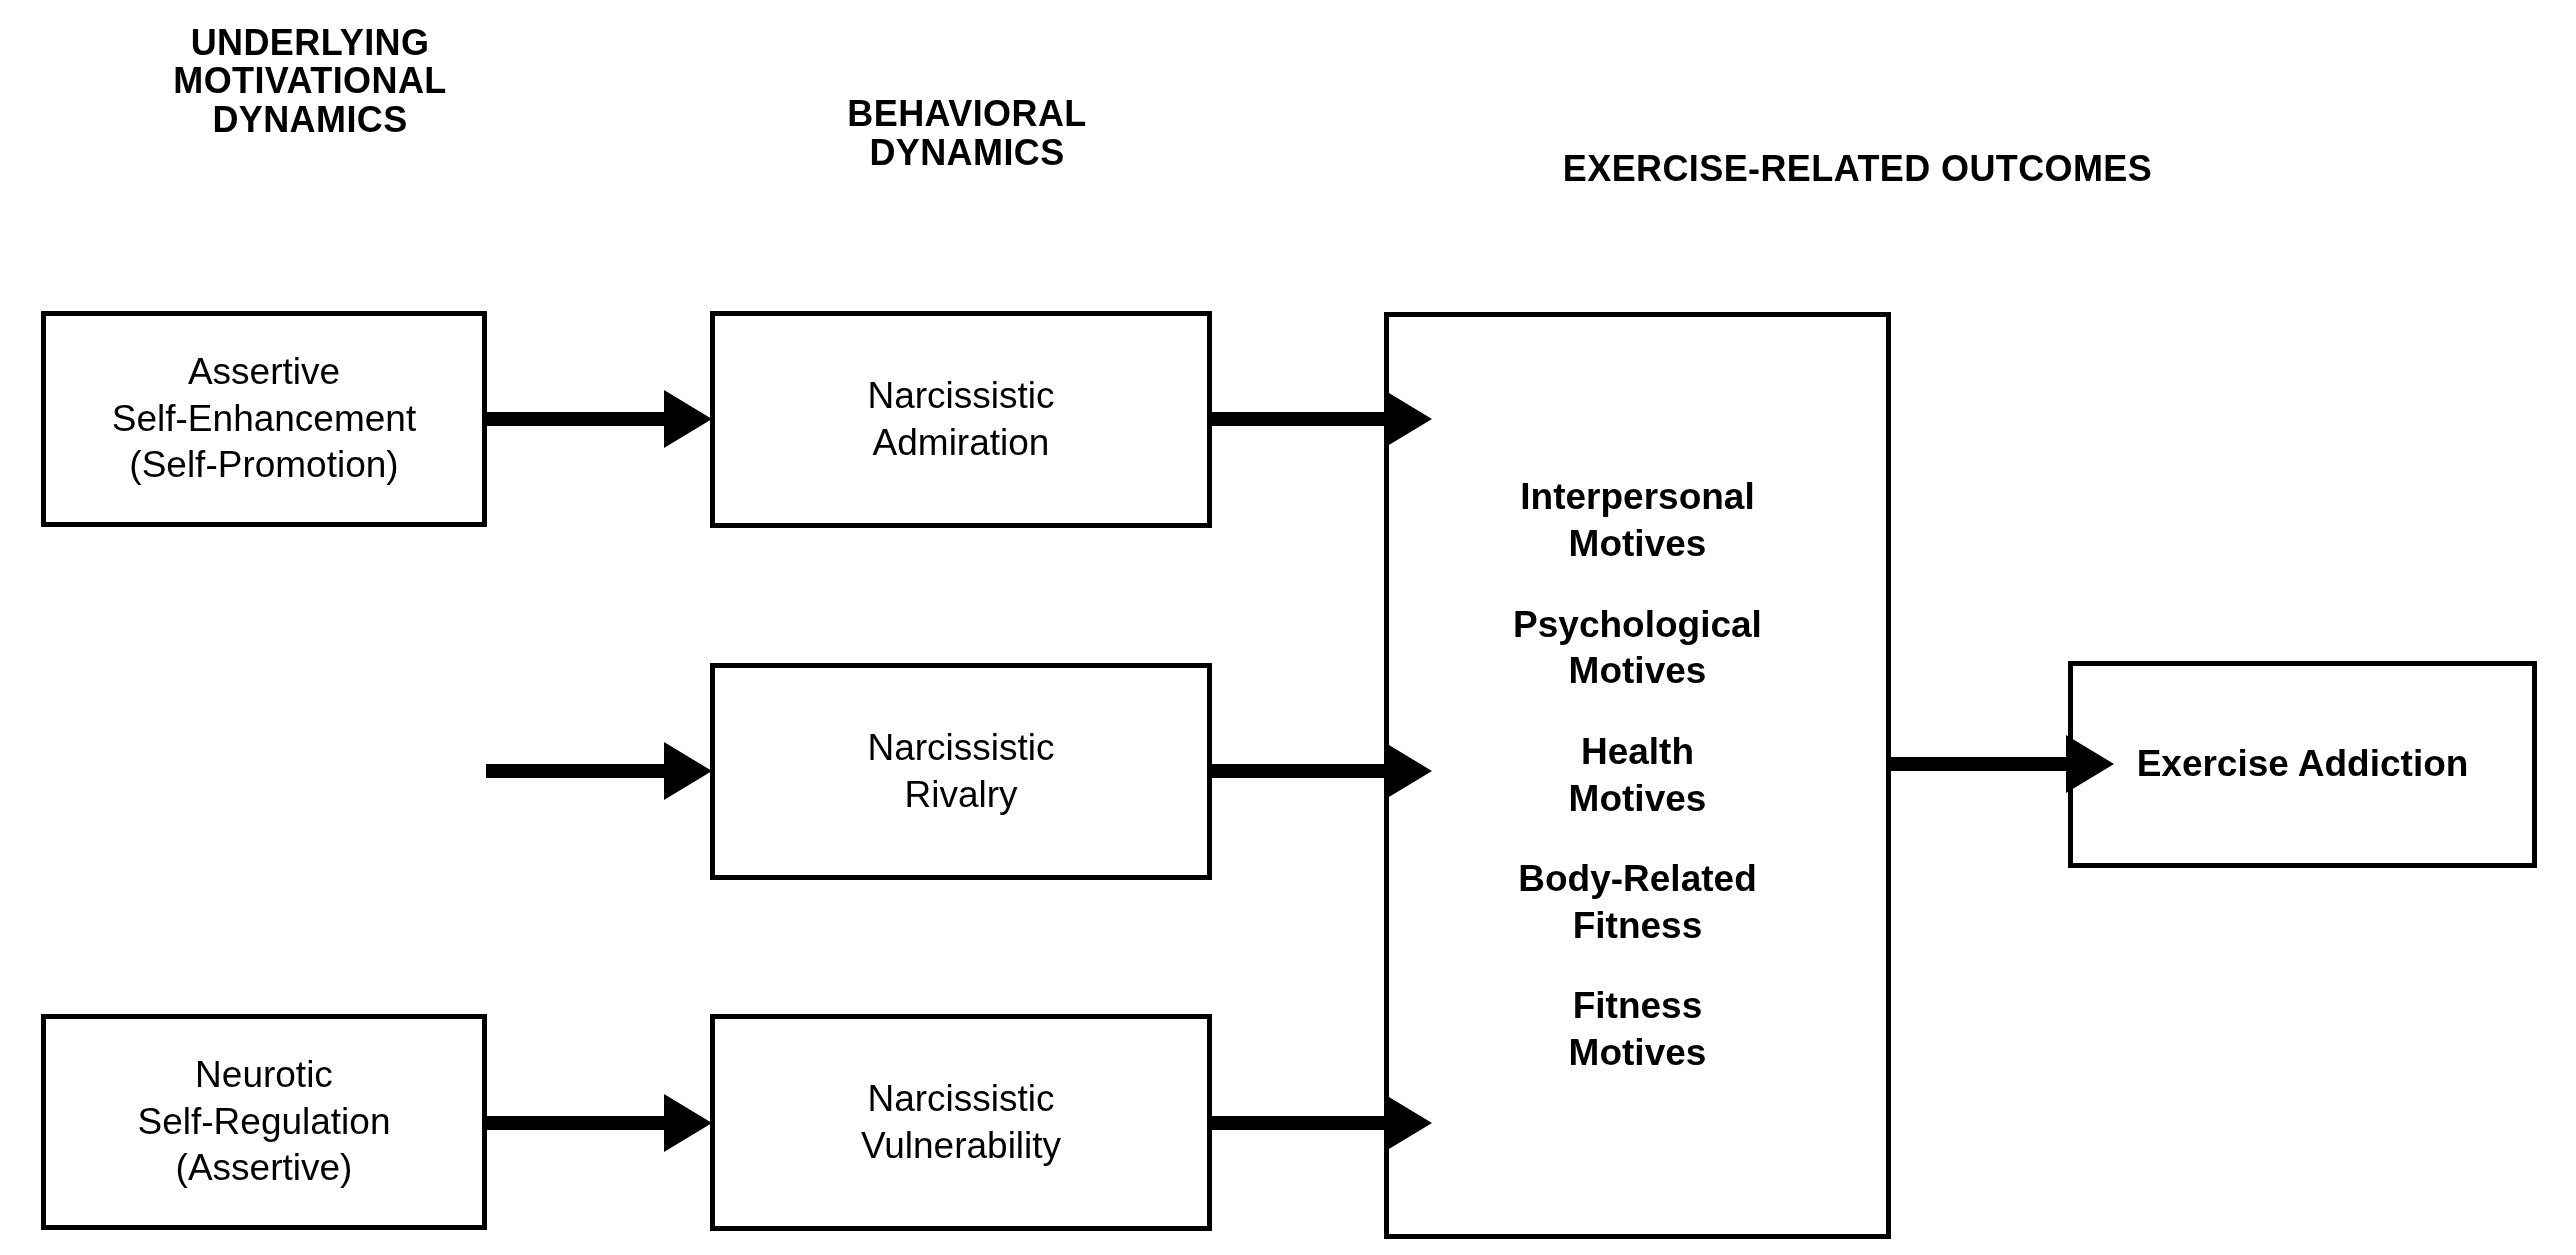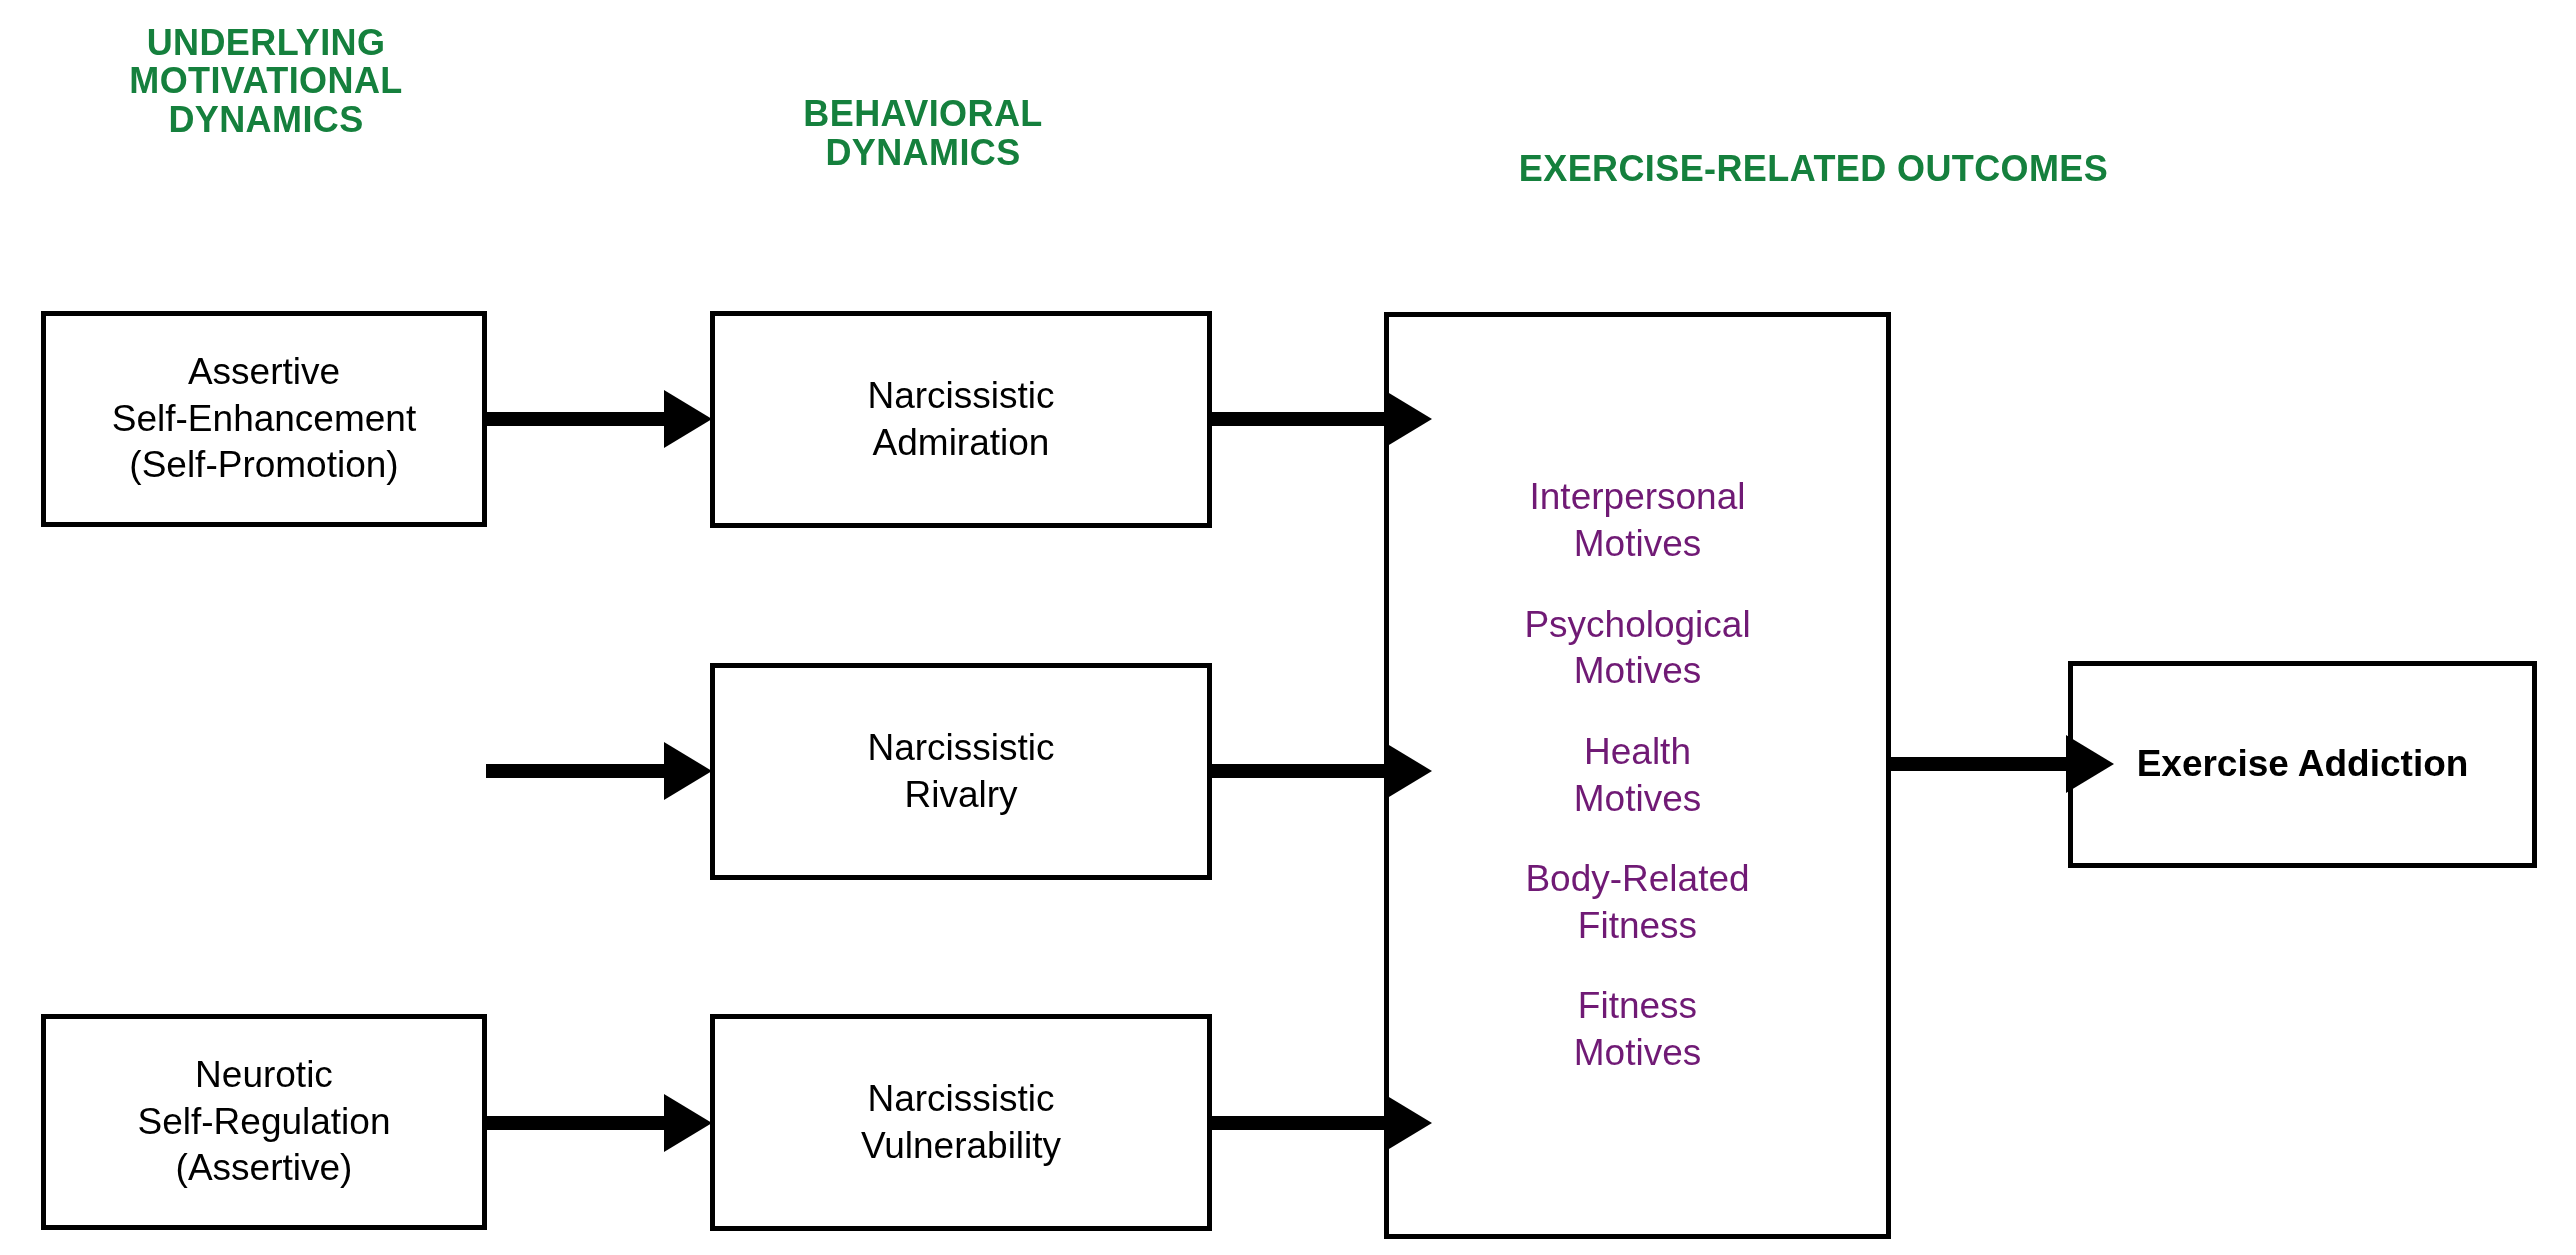--- a/index.html
+++ b/index.html
@@ -21,21 +21,22 @@
 
   
   .col-header {
     position: absolute;
     font-weight: bold;
     font-size: 36px;
     line-height: 1.08;
     letter-spacing: 0.4px;
     text-align: center;
     white-space: pre-line;
-    color: #15803d;
+    color: #000000;
+    padding-left: 44px;
   }
   #hdr-motivational { left: 0px;    top: 23.5px;  width: 532px; }
   #hdr-behavioral   { left: 579px;  top: 95px; width: 688px; }
   #hdr-outcomes     { left: 1352px; top: 150px; width: 923px; }
 
   
   .box {
     position: absolute;
     box-sizing: border-box;
     border: 5.5px solid #000000;
@@ -74,21 +75,22 @@
     justify-content: center;
     align-items: center;
     gap: 34px;
     width: 100%;
   }
   .motive-item {
     font-size: 37px;
     line-height: 1.26;
     white-space: pre-line;
     text-align: center;
-    color: #701a75;
+    color: #000000;
+    font-weight: bold;
   }
 
   
   #box-addiction { left: 2068px; top: 661px; width: 469px; height: 207px; }
   #box-addiction .box-text { font-size: 37px; font-weight: bold; }
 
   
   .arrow {
     position: absolute;
     height: 0;

